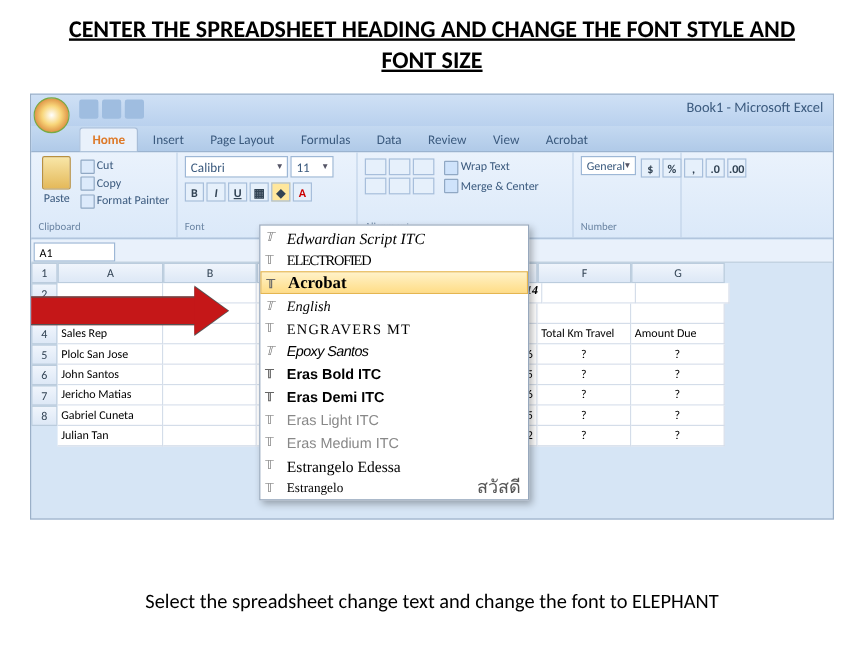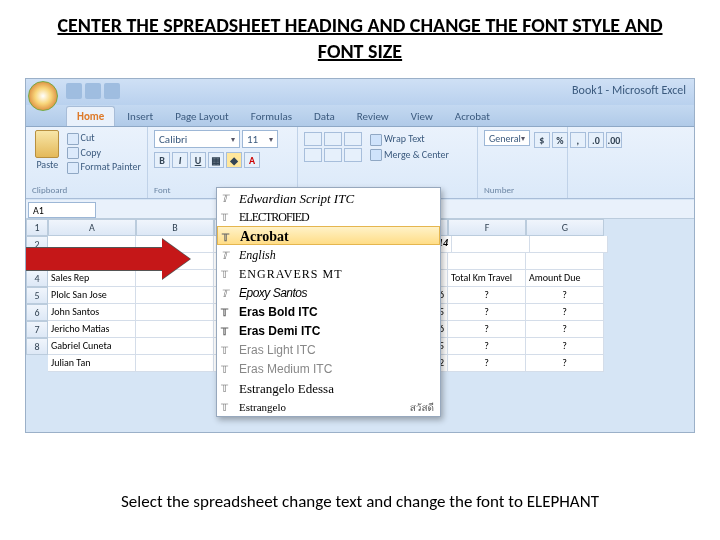--- a/index.html
+++ b/index.html
@@ -56,21 +56,21 @@
   .f-eleph{ font-family:'Elephant',Georgia,serif; font-weight:bold; font-size:14px;}
   .f-engl{ font-family:'Lucida Handwriting',cursive; font-style:italic; font-size:12px;}
   .f-engr{ font-family:'Engravers MT','Copperplate',serif; font-size:12px; letter-spacing:1px; font-variant:small-caps;}
   .f-epoxy{ font-family:'Arial Black',sans-serif; font-style:italic; letter-spacing:-0.5px;}
   .f-erasb{ font-family:'Eras Bold ITC',Arial,sans-serif; font-weight:bold;}
   .f-erasd{ font-family:'Eras Demi ITC',Arial,sans-serif; font-weight:600;}
   .f-erasl{ font-family:'Eras Light ITC',Arial,sans-serif; font-weight:300; color:#888;}
   .f-erasm{ font-family:'Eras Medium ITC',Arial,sans-serif; color:#888;}
   .f-estr{ font-family:'Estrangelo Edessa','Segoe UI',serif; font-size:13px;}
   .f-eucr{ font-family:'EucrosiaUPC',serif; font-size:11px;}
-  .tail{ position:absolute; right:6px; font-size:10px; color:#555;}
+  .tail{ position:absolute; right:6px; font-size:15px; color:#555;}
   .caption { position:absolute; bottom:28px; left:0; right:0; text-align:center; font-size:17px; }
   .hdr-cell-big { font-weight:bold; font-style:italic; font-family:Georgia,serif; font-size:12px;}
   .head-row div{ overflow:visible;}
 </style>
 </head>
 <body>
 
 <div class="slide-title">CENTER THE SPREADSHEET HEADING AND CHANGE THE FONT STYLE AND FONT SIZE</div>
 
 <div class="excel-shot">

